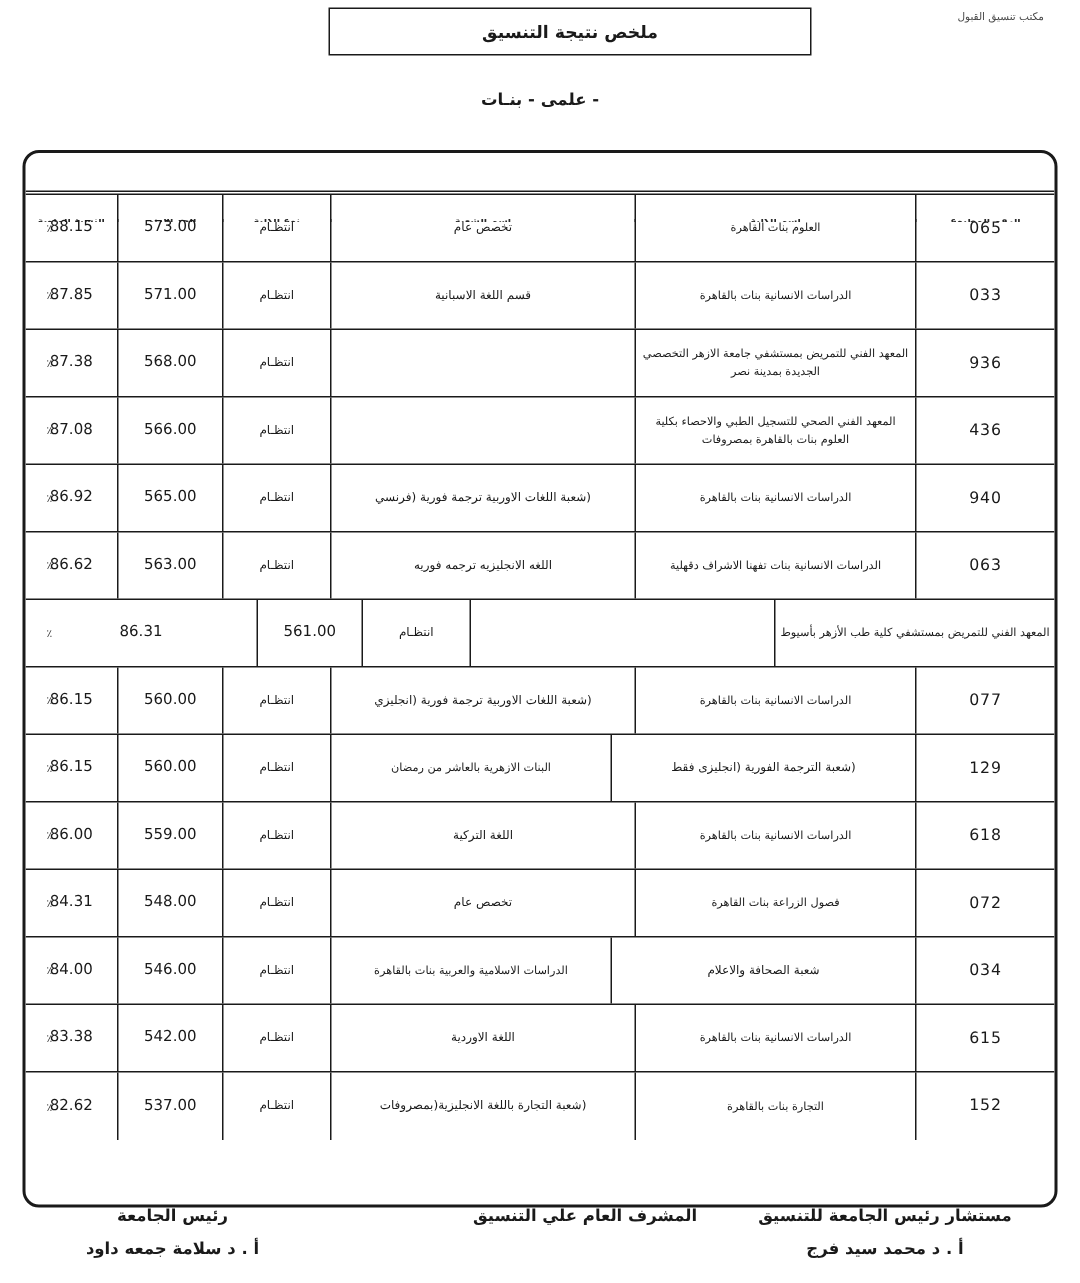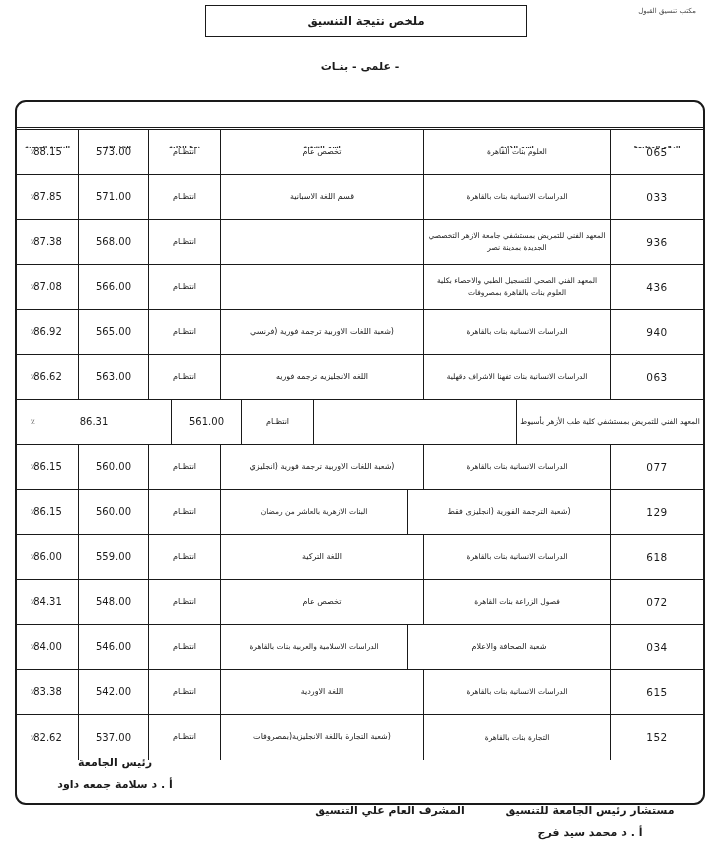--- a/index.html
+++ b/index.html
@@ -6,21 +6,21 @@
   html,body { width:720px; height:855px; background:#ffffff; overflow:hidden; }
   body { position:relative; font-family:"DejaVu Sans", sans-serif; color:#1a1a1a; }
 
   .corner-label {
     position:absolute; top:7px; right:24px;
     font-size:7px; color:#4a4a4a;
     direction:rtl;
   }
 
   .title-box {
-    position:absolute; left:205px; top:5px; width:322px; height:32px;
+    position:absolute; left:219px; top:5px; width:322px; height:32px;
     border:1.6px solid #1a1a1a; background:#fff;
     display:flex; align-items:center; justify-content:center;
   }
   .title-box .title-text { font-size:11.5px; font-weight:bold; direction:rtl; }
 
   .subtitle {
     position:absolute; left:15px; top:60px; width:690px;
     text-align:center; font-size:11px; font-weight:bold; direction:rtl;
     letter-spacing:.5px;
   }
@@ -57,21 +57,21 @@
   .pct-symbol {
     position:absolute; left:14px; top:50%; transform:translateY(-42%);
     font-size:7px; color:#333;
   }
 
   .sig-block { position:absolute; text-align:center; direction:rtl; }
   .sig-role { font-size:11px; font-weight:bold; }
   .sig-name { font-size:11px; font-weight:bold; margin-top:9px; }
   .sig-right  { right:15px; width:230px; top:804px; }
   .sig-middle { left:275px; width:230px; top:804px; }
-  .sig-left   { left:15px;  width:200px; top:756px; }
+  .sig-left   { left:15px;  width:200px; top:804px; }
 </style>
 </head>
 <body>
 
 <div class="corner-label">مكتب تنسيق القبول</div>
 
 <div class="title-box">
   <span class="title-text">ملخص نتيجة التنسيق</span>
 </div>
 

